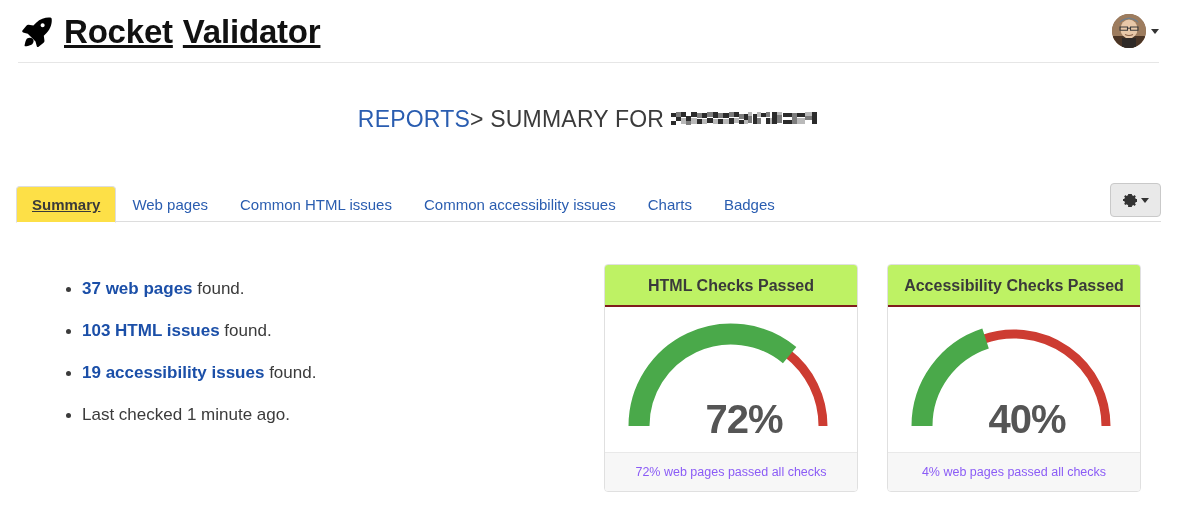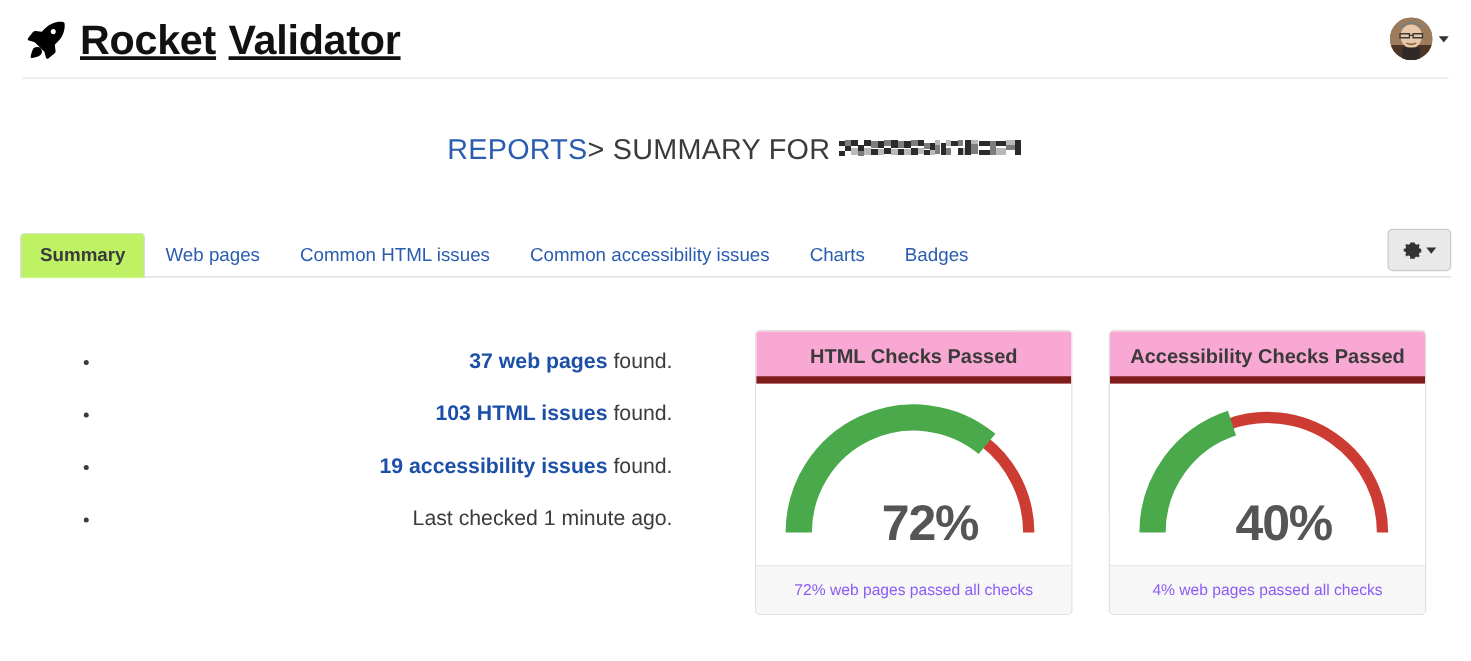--- a/index.html
+++ b/index.html
@@ -73,24 +73,25 @@
   .tabs { position: absolute; left: 0; top: 0; display: flex; align-items: flex-end; }
   .tab {
     font-size: 15px; line-height: 19px;
     padding: 8px 15px 8px 15px;
     color: #2a5db0; text-decoration: none; white-space: nowrap;
     border: 1px solid transparent; border-radius: 4px 4px 0 0;
     position: relative;
   }
   .tab.active {
     color: #3a3a3a; font-weight: 700;
-    background: #bef264;
+    background: #fde047;
     border: 1px solid #dddddd;
     border-bottom-color: #ffffff;
     z-index: 2;
+    text-decoration: underline;
   }
   .settings-btn {
     position: absolute; right: 0; top: -3px;
     display: flex; align-items: center; justify-content: center; gap: 3px;
     width: 51px; height: 34px;
     background: #e9e9e9; border: 1px solid #c9c9c9; border-radius: 4px;
     cursor: pointer;
   }
   .gear-icon { width: 16px; height: 16px; display:block; }
   .btn-caret {
@@ -101,36 +102,35 @@
   }
 
   
   .summary-list {
     position: absolute; left: 58px; top: 278px; width: 480px;
     margin: 0; padding: 0 0 0 24px; list-style: disc;
   }
   .summary-list li {
     font-size: 17px; line-height: 22px; color: #3b3b3b;
     margin-bottom: 20px;
-    text-align: right;
   }
   .summary-list li::marker { color: #3b3b3b; font-size: 15px; }
   .summary-list a { color: #1b4fa8; font-weight: 700; text-decoration: none; }
 
   
   .cards { position: absolute; left: 604px; top: 264px; display: flex; gap: 29px; }
   .card {
     width: 254px;
     background: #ffffff;
     border: 1px solid #e0e0e0; border-radius: 4px;
     overflow: hidden;
   }
   .card-header {
     height: 42px; line-height: 42px; text-align: center;
-    background: #f9a8d4; border-bottom: 6px solid #7f1d1d;
+    background: #bef264; border-bottom: 2px solid #7f1d1d;
     font-size: 16px; font-weight: 700; color: #3a3a3a;
   }
   .card-body {
     height: 145px; position: relative; background: #ffffff;
   }
   .gauge { position: absolute; left: 50%; top: 8px; transform: translateX(-50%); }
   .gauge-value {
     position: absolute; left: 0; top: 0; width: 100%; height: 100%;
     display: flex; align-items: flex-end; justify-content: center;
     pointer-events: none;

